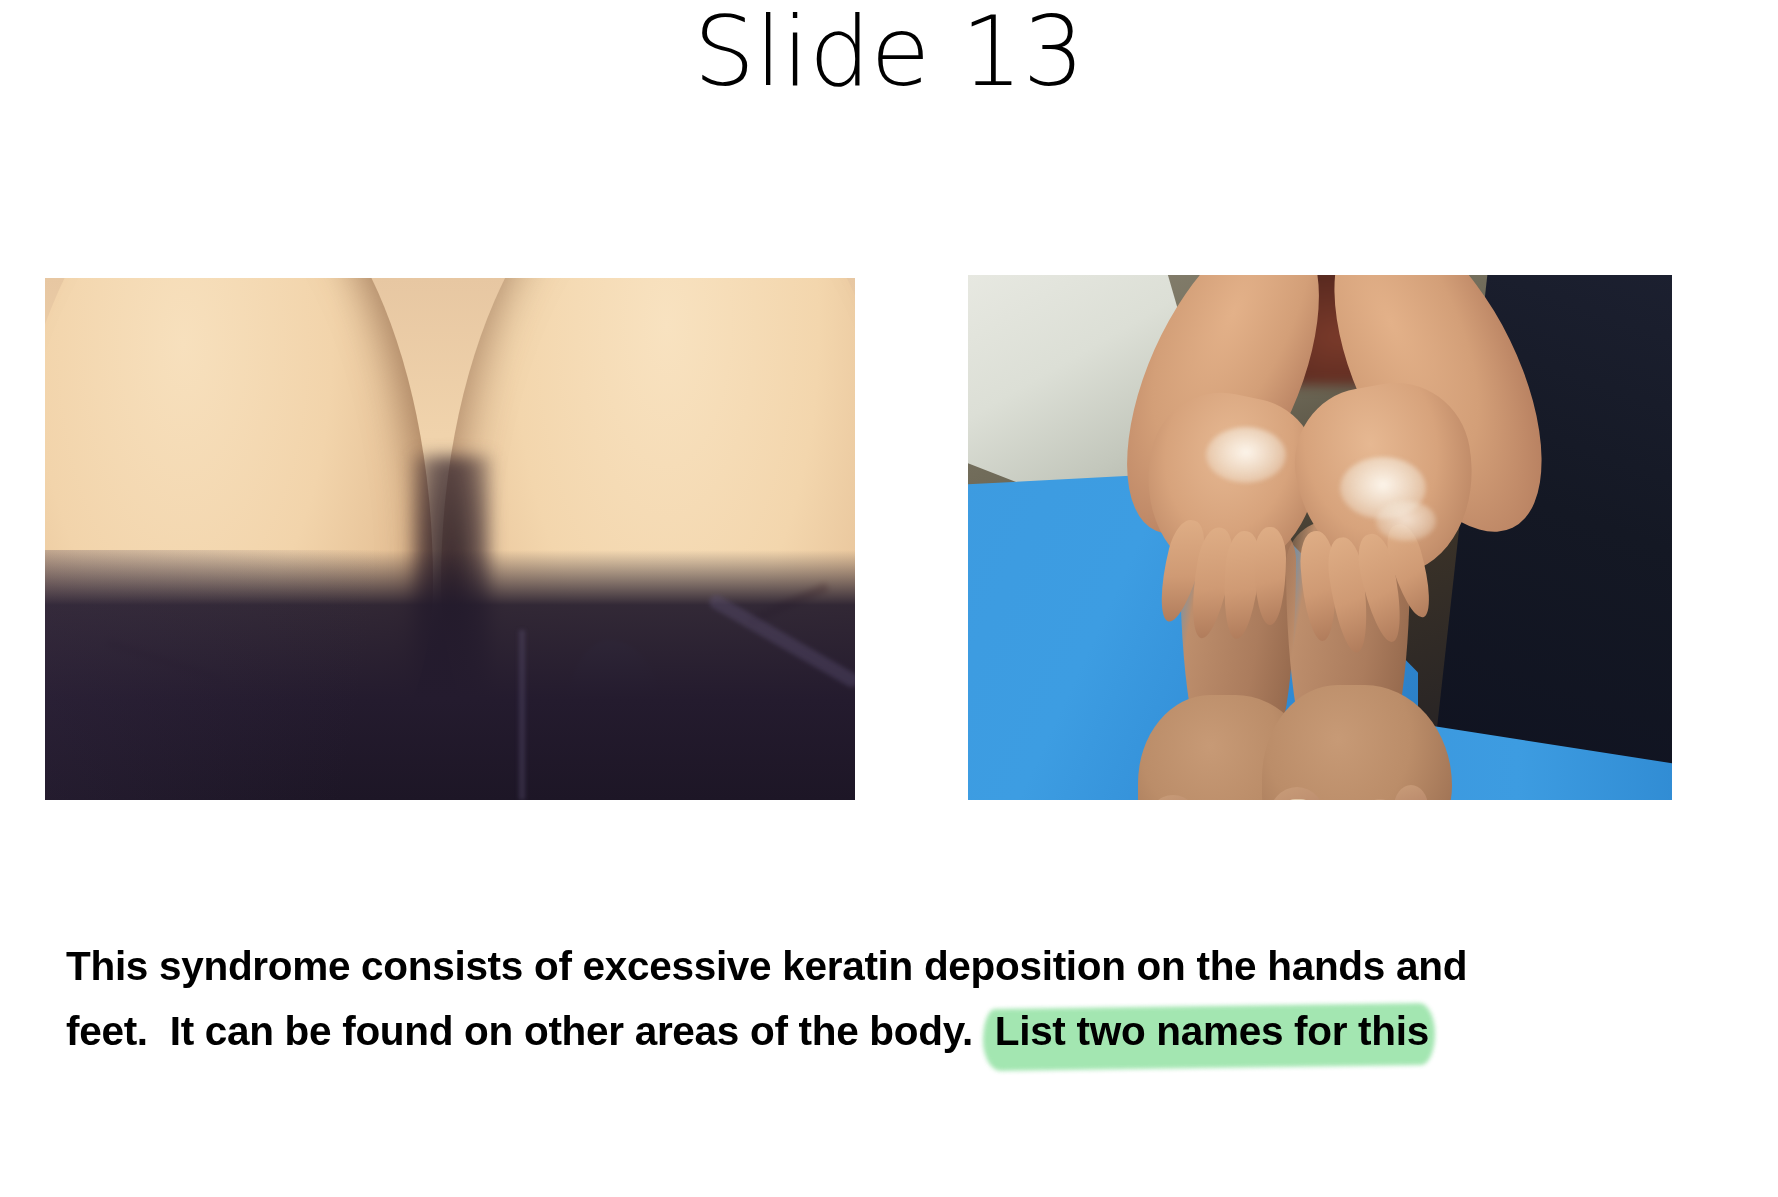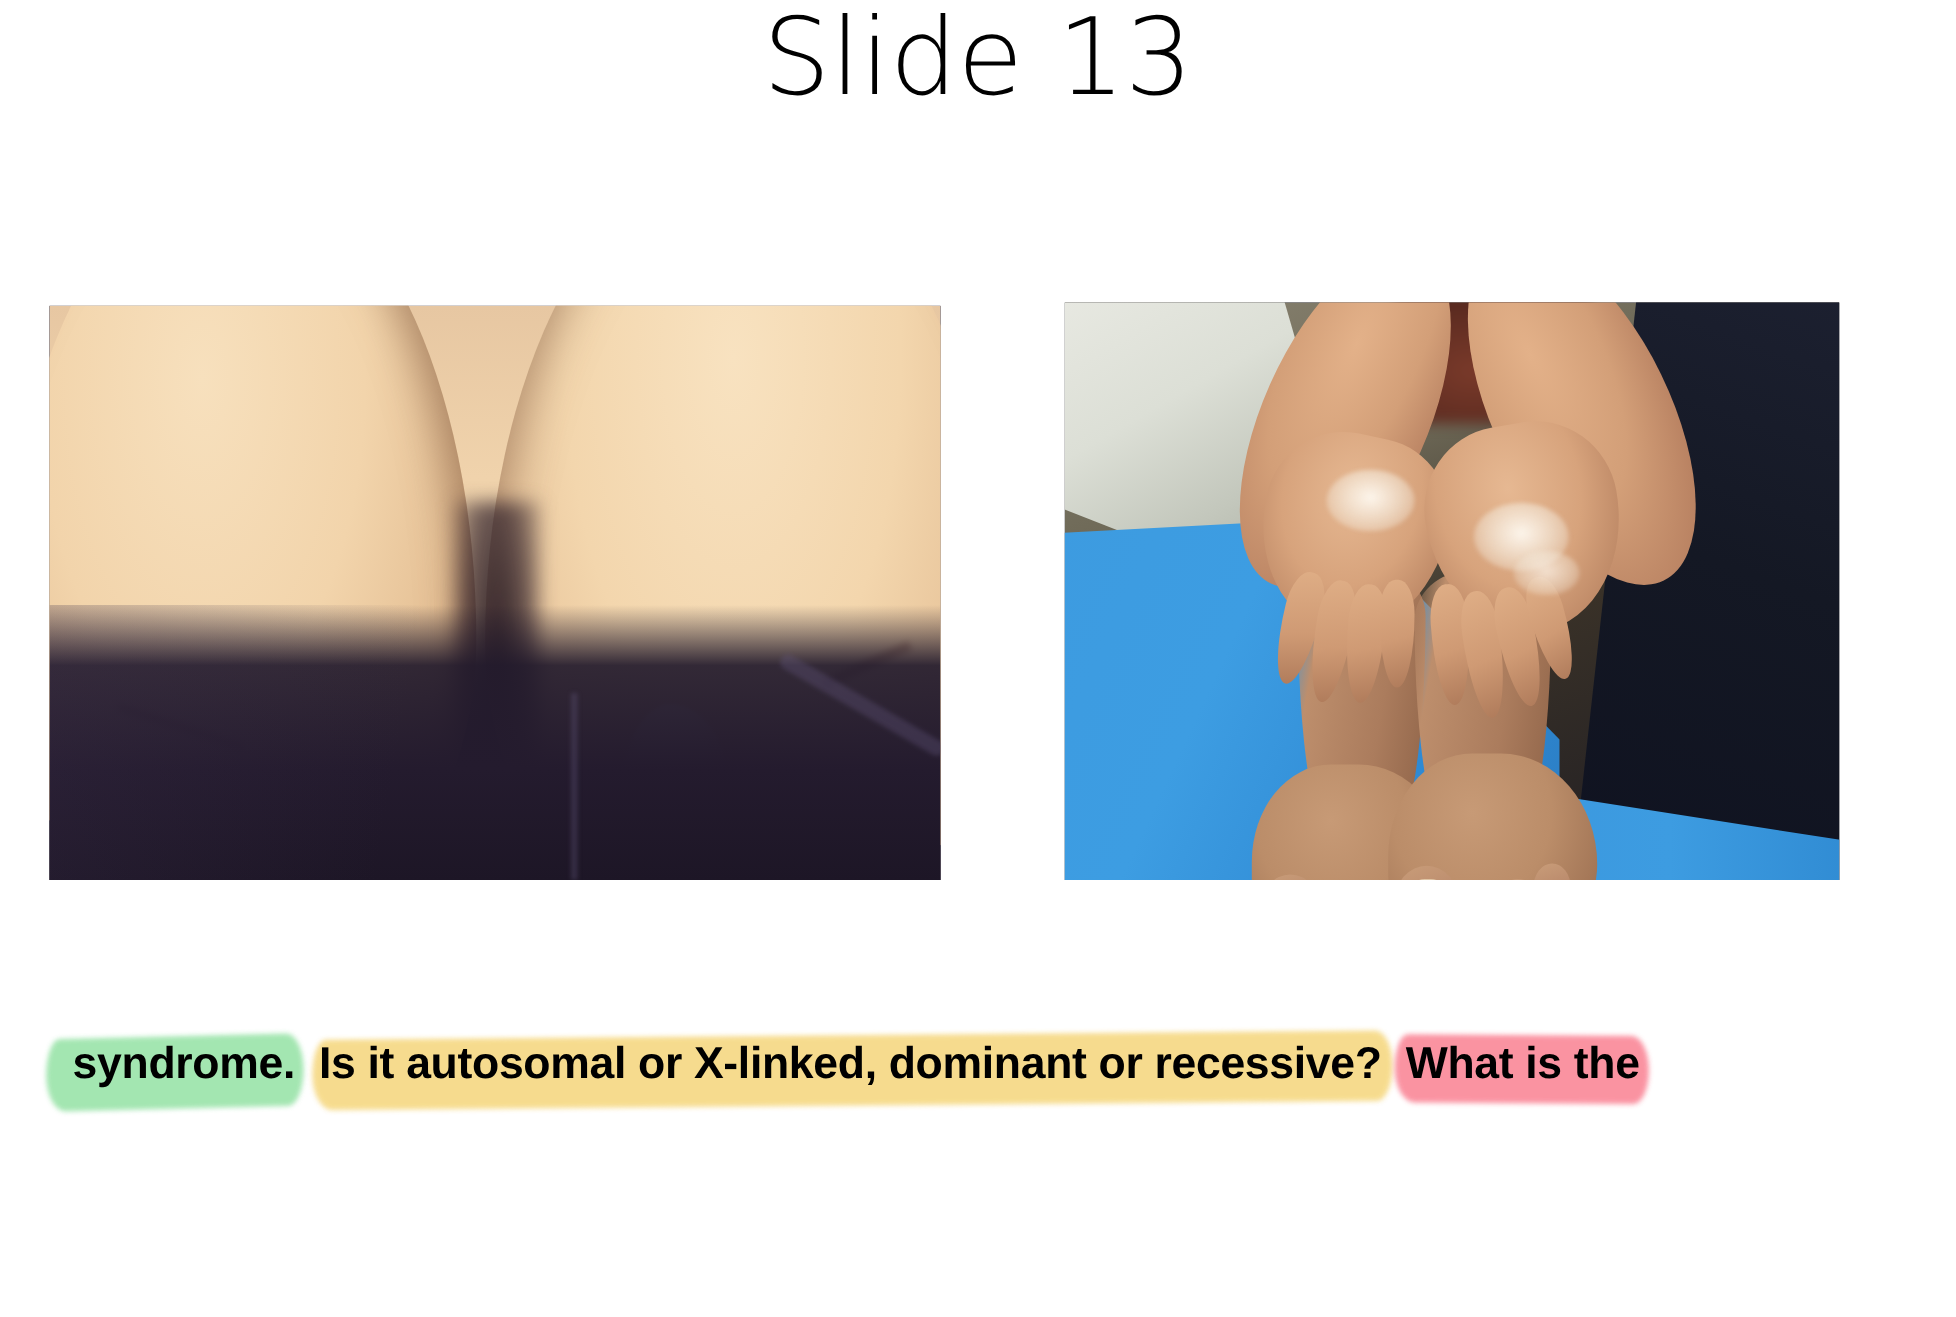--- a/index.html
+++ b/index.html
@@ -321,19 +321,20 @@
     <div class="toe" style="left:300px; top:512px; width:58px; height:66px;"></div>
 
     <div class="toe" style="left:392px; top:524px; width:40px; height:50px;"></div>
     <div class="toe" style="left:426px; top:510px; width:34px; height:44px;"></div>
     <div class="toenail" style="left:314px; top:524px; width:32px; height:34px;"></div>
 
   </div>
 
   <div class="body-text">
 
-
-
-    <span class="ln"><span class="hl hl-green hl-green-b">syndrome.</span><span>  </span><span class="hl hl-yellow hl-yellow-a">Is it autosomal or X-linked, dominant or recessive?</span><span>  </span><span class="hl hl-pink hl-pink-a">What is the</span></span>
+    <span class="ln"><span>This syndrome consists of excessive keratin deposition on the hands and</span></span>
+
+    <span class="ln"><span>feet.  It can be found on other areas of the body.  </span><span class="hl hl-green hl-green-a">List two names for this</span></span>
+
 
   </div>
 
 </div>
 
 </body></html>

